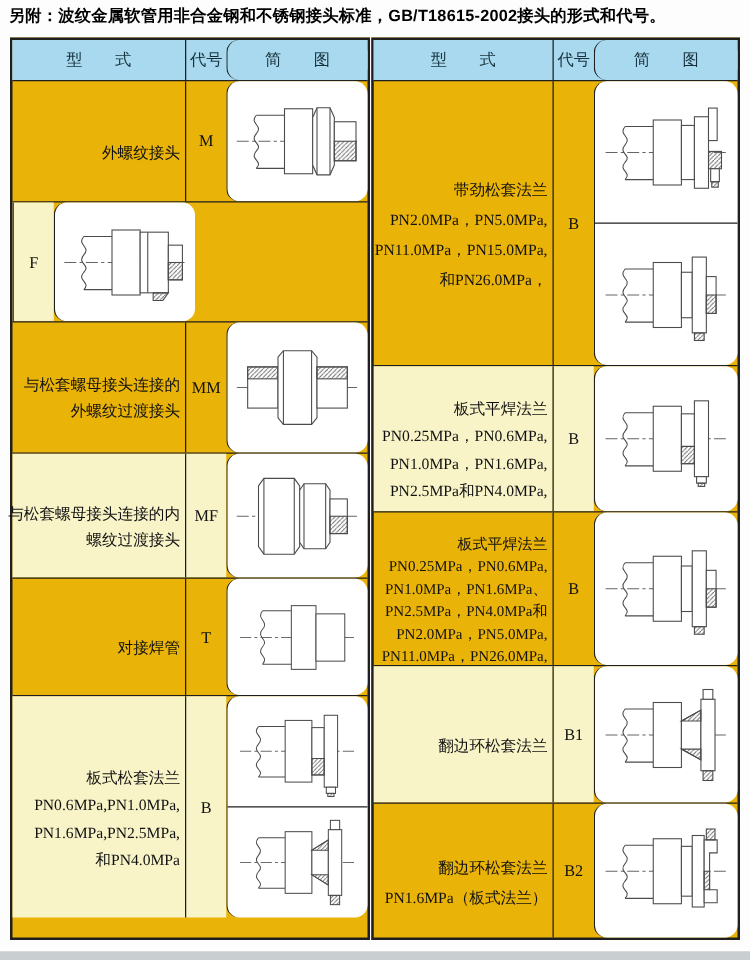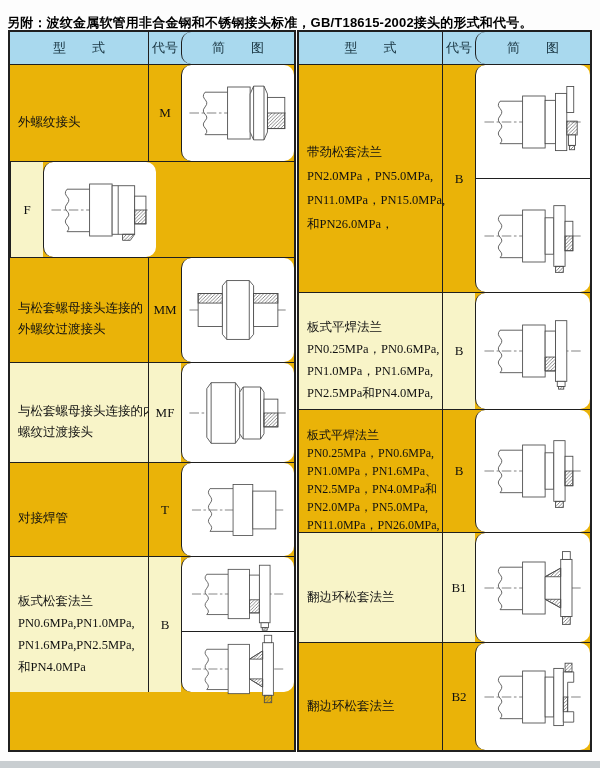--- a/index.html
+++ b/index.html
@@ -2,34 +2,34 @@
 <html><head>
 <meta charset="utf-8">
 <style>
   html,body{margin:0;padding:0;}
   body{
     width:600px;height:768px;position:relative;background:#fdfdfd;
     font-family:"Liberation Sans","DejaVu Sans",sans-serif;color:#111;
     overflow:hidden;
   }
   .title{
-    position:absolute;left:7px;top:14px;width:586px;
+    position:absolute;left:7px;top:4px;width:586px;
     font-size:13px;font-weight:600;color:#000;letter-spacing:0.2px;
     font-family:"Liberation Sans","DejaVu Sans",sans-serif;
   }
   .tbl{
     position:absolute;top:30px;background:#eab308;border:2px solid #1f1f1f;
     box-sizing:border-box;display:flex;flex-direction:column;
   }
   #tbl-left{left:8px;width:288px;height:722px;}
   #tbl-right{left:297px;width:295px;height:722px;}
   .row{display:flex;box-sizing:border-box;border-top:1px solid #1f1f1f;}
   .row.head{border-top:none;background:#a9d9ee;}
   .cell{box-sizing:border-box;}
-  .c-type{display:flex;flex-direction:column;justify-content:center;padding:20px 4px 2px 8px;}
+  .c-type{display:flex;flex-direction:column;justify-content:center;padding:20px 4px 2px 8px;align-items:flex-end;}
   #tbl-left .c-type{width:138px;}
   #tbl-right .c-type{width:143px;}
   .c-code{width:33px;border-left:1px solid #1f1f1f;display:flex;align-items:center;justify-content:center;
     font-family:"Liberation Serif","DejaVu Serif",serif;font-size:13px;}
   .c-diag{border-left:1px solid #1f1f1f;display:flex;flex-direction:column;background:#fff;border-radius:10px;}
   #tbl-left .c-diag{width:113px;}
   #tbl-right .c-diag{width:115px;}
   .dsub{flex:1;display:flex;align-items:center;justify-content:center;}
   .dsub + .dsub{border-top:1px solid #1f1f1f;}
   .hl .c-type,.hl .c-code{background:#f8f4c8;}
@@ -260,21 +260,21 @@
     <div class="cell c-code">T</div>
     <div class="cell c-diag">
       <div class="dsub">
           <svg class="dg small">
             <use href="#sym-t"></use>
           </svg>
         </div>
     </div>
   </div>
 
-  <div class="row hl lh22" style="height:136px">
+  <div class="row hl lh22" style="height:178px">
     <div class="cell c-type">
       <div class="tline">板式松套法兰</div>
       <div class="tline">PN0.6MPa,PN1.0MPa,</div>
       <div class="tline">PN1.6MPa,PN2.5MPa,</div>
       <div class="tline">和PN4.0MPa</div>
     </div>
     <div class="cell c-code">B</div>
     <div class="cell c-diag">
       <div class="dsub">
           <svg class="dg small">
@@ -365,20 +365,21 @@
           <svg class="dg">
             <use href="#sym-flare"></use>
           </svg>
         </div>
     </div>
   </div>
 
   <div class="row lh24" style="height:108px">
     <div class="cell c-type">
       <div class="tline">翻边环松套法兰</div>
+      <div class="tline">PN1.6MPa（板式法兰）</div>
     </div>
     <div class="cell c-code">B2</div>
     <div class="cell c-diag">
       <div class="dsub">
           <svg class="dg">
             <use href="#sym-b2"></use>
           </svg>
         </div>
     </div>
   </div>

